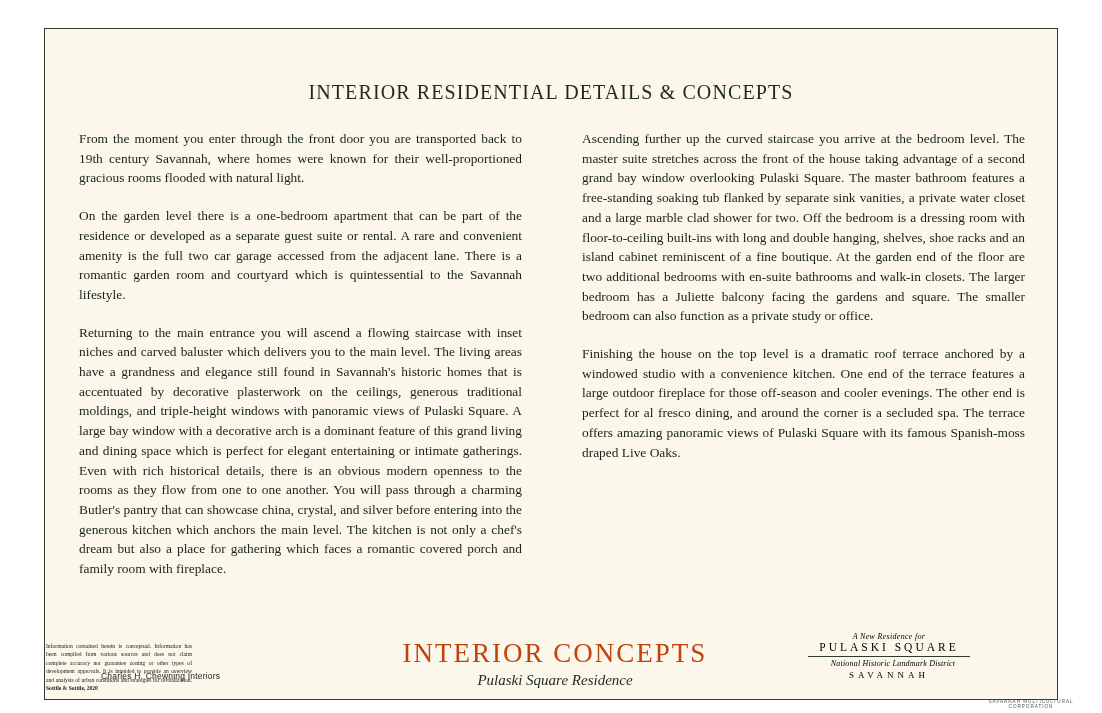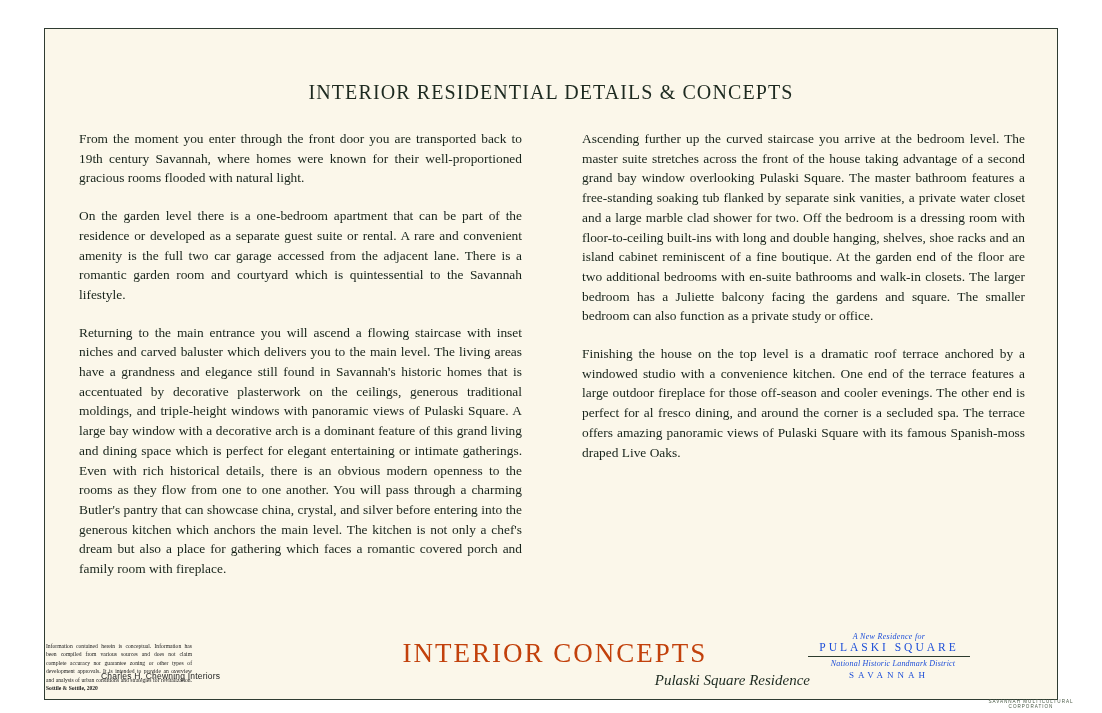--- a/index.html
+++ b/index.html
@@ -101,31 +101,30 @@
     letter-spacing: 2px;
     color: #c2410c;
     font-family: "Liberation Serif", serif;
   }
   .center-title .sub {
     margin-top: 3px;
     font-size: 15px;
     font-style: italic;
     color: #1d2a20;
     font-family: "Liberation Serif", serif;
-    text-align: right;
   }
 
   
   .logo-block {
     position: absolute;
     right: 128px;
     top: 6px;
     width: 170px;
     text-align: center;
-    color: #1d4ed8;
+    color: #000000;
   }
   .logo-block .l1 {
     font-size: 8px;
     font-style: italic;
     letter-spacing: 0.3px;
   }
   .logo-block .l2 {
     font-size: 11.5px;
     letter-spacing: 3px;
     margin-top: 0;

